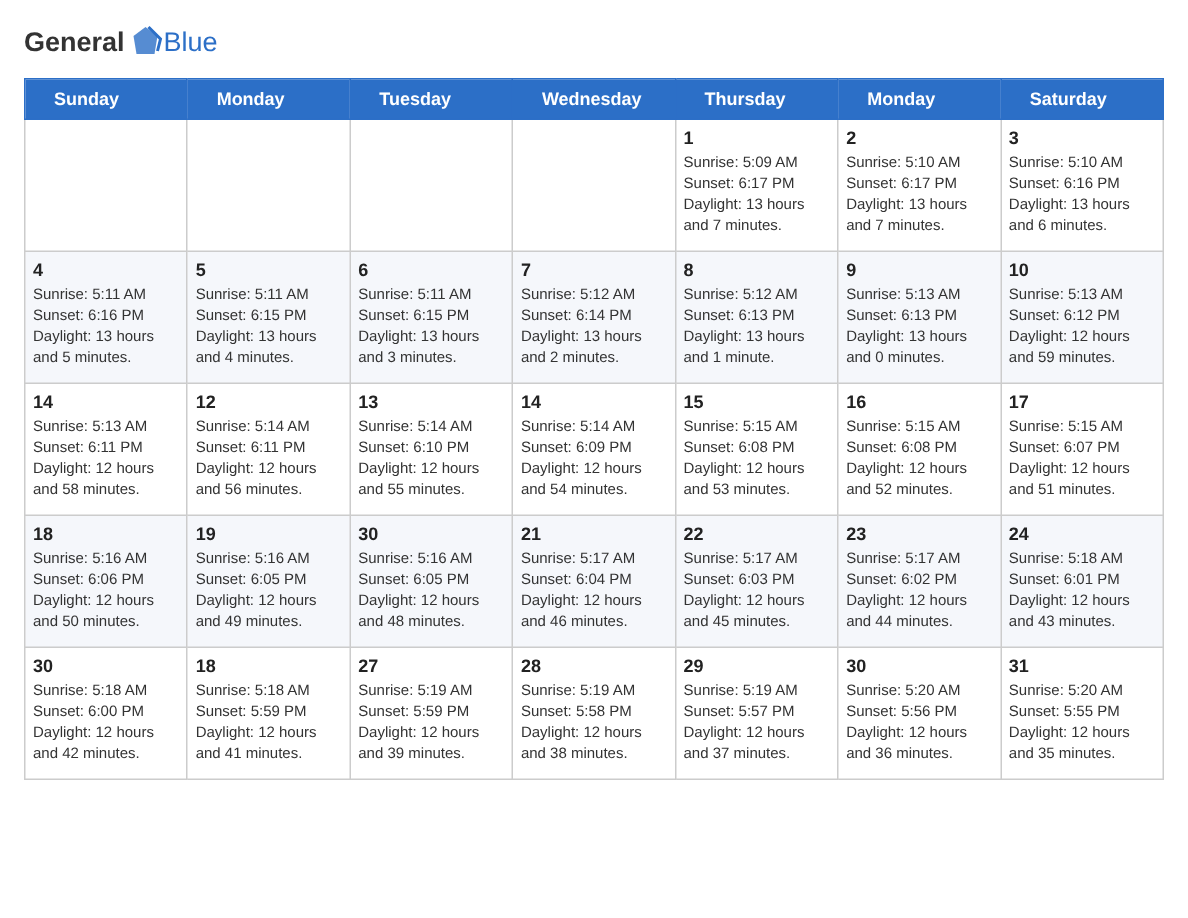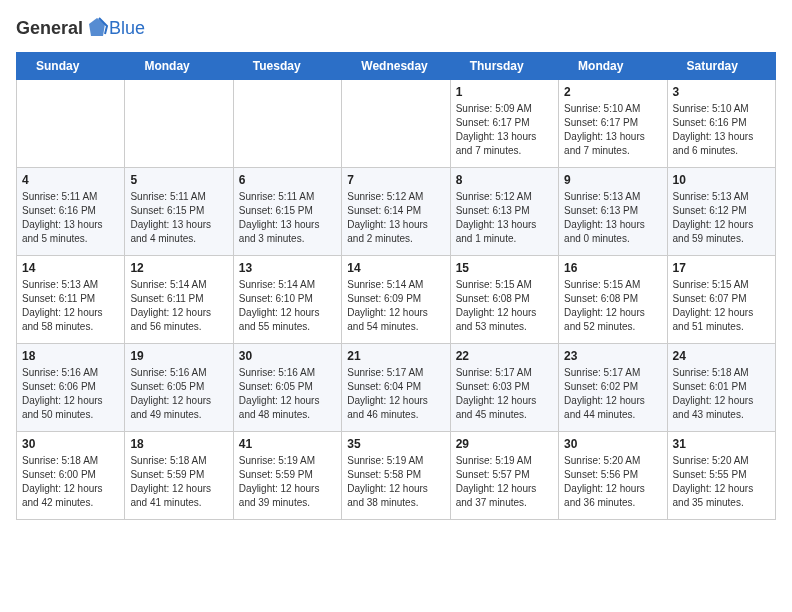--- a/index.html
+++ b/index.html
@@ -286,27 +286,27 @@
             Sunrise: 5:18 AM<br>Sunset: 6:00 PM<br>Daylight: 12 hours and 42 minutes.
           </div>
         </td>
         <td>
           <div class="day-num">18</div>
           <div class="day-info">
             Sunrise: 5:18 AM<br>Sunset: 5:59 PM<br>Daylight: 12 hours and 41 minutes.
           </div>
         </td>
         <td>
-          <div class="day-num">41</div>
+          <div class="day-num">27</div>
           <div class="day-info">
             Sunrise: 5:19 AM<br>Sunset: 5:59 PM<br>Daylight: 12 hours and 39 minutes.
           </div>
         </td>
         <td>
-          <div class="day-num">35</div>
+          <div class="day-num">28</div>
           <div class="day-info">
             Sunrise: 5:19 AM<br>Sunset: 5:58 PM<br>Daylight: 12 hours and 38 minutes.
           </div>
         </td>
         <td>
           <div class="day-num">29</div>
           <div class="day-info">
             Sunrise: 5:19 AM<br>Sunset: 5:57 PM<br>Daylight: 12 hours and 37 minutes.
           </div>
         </td>

